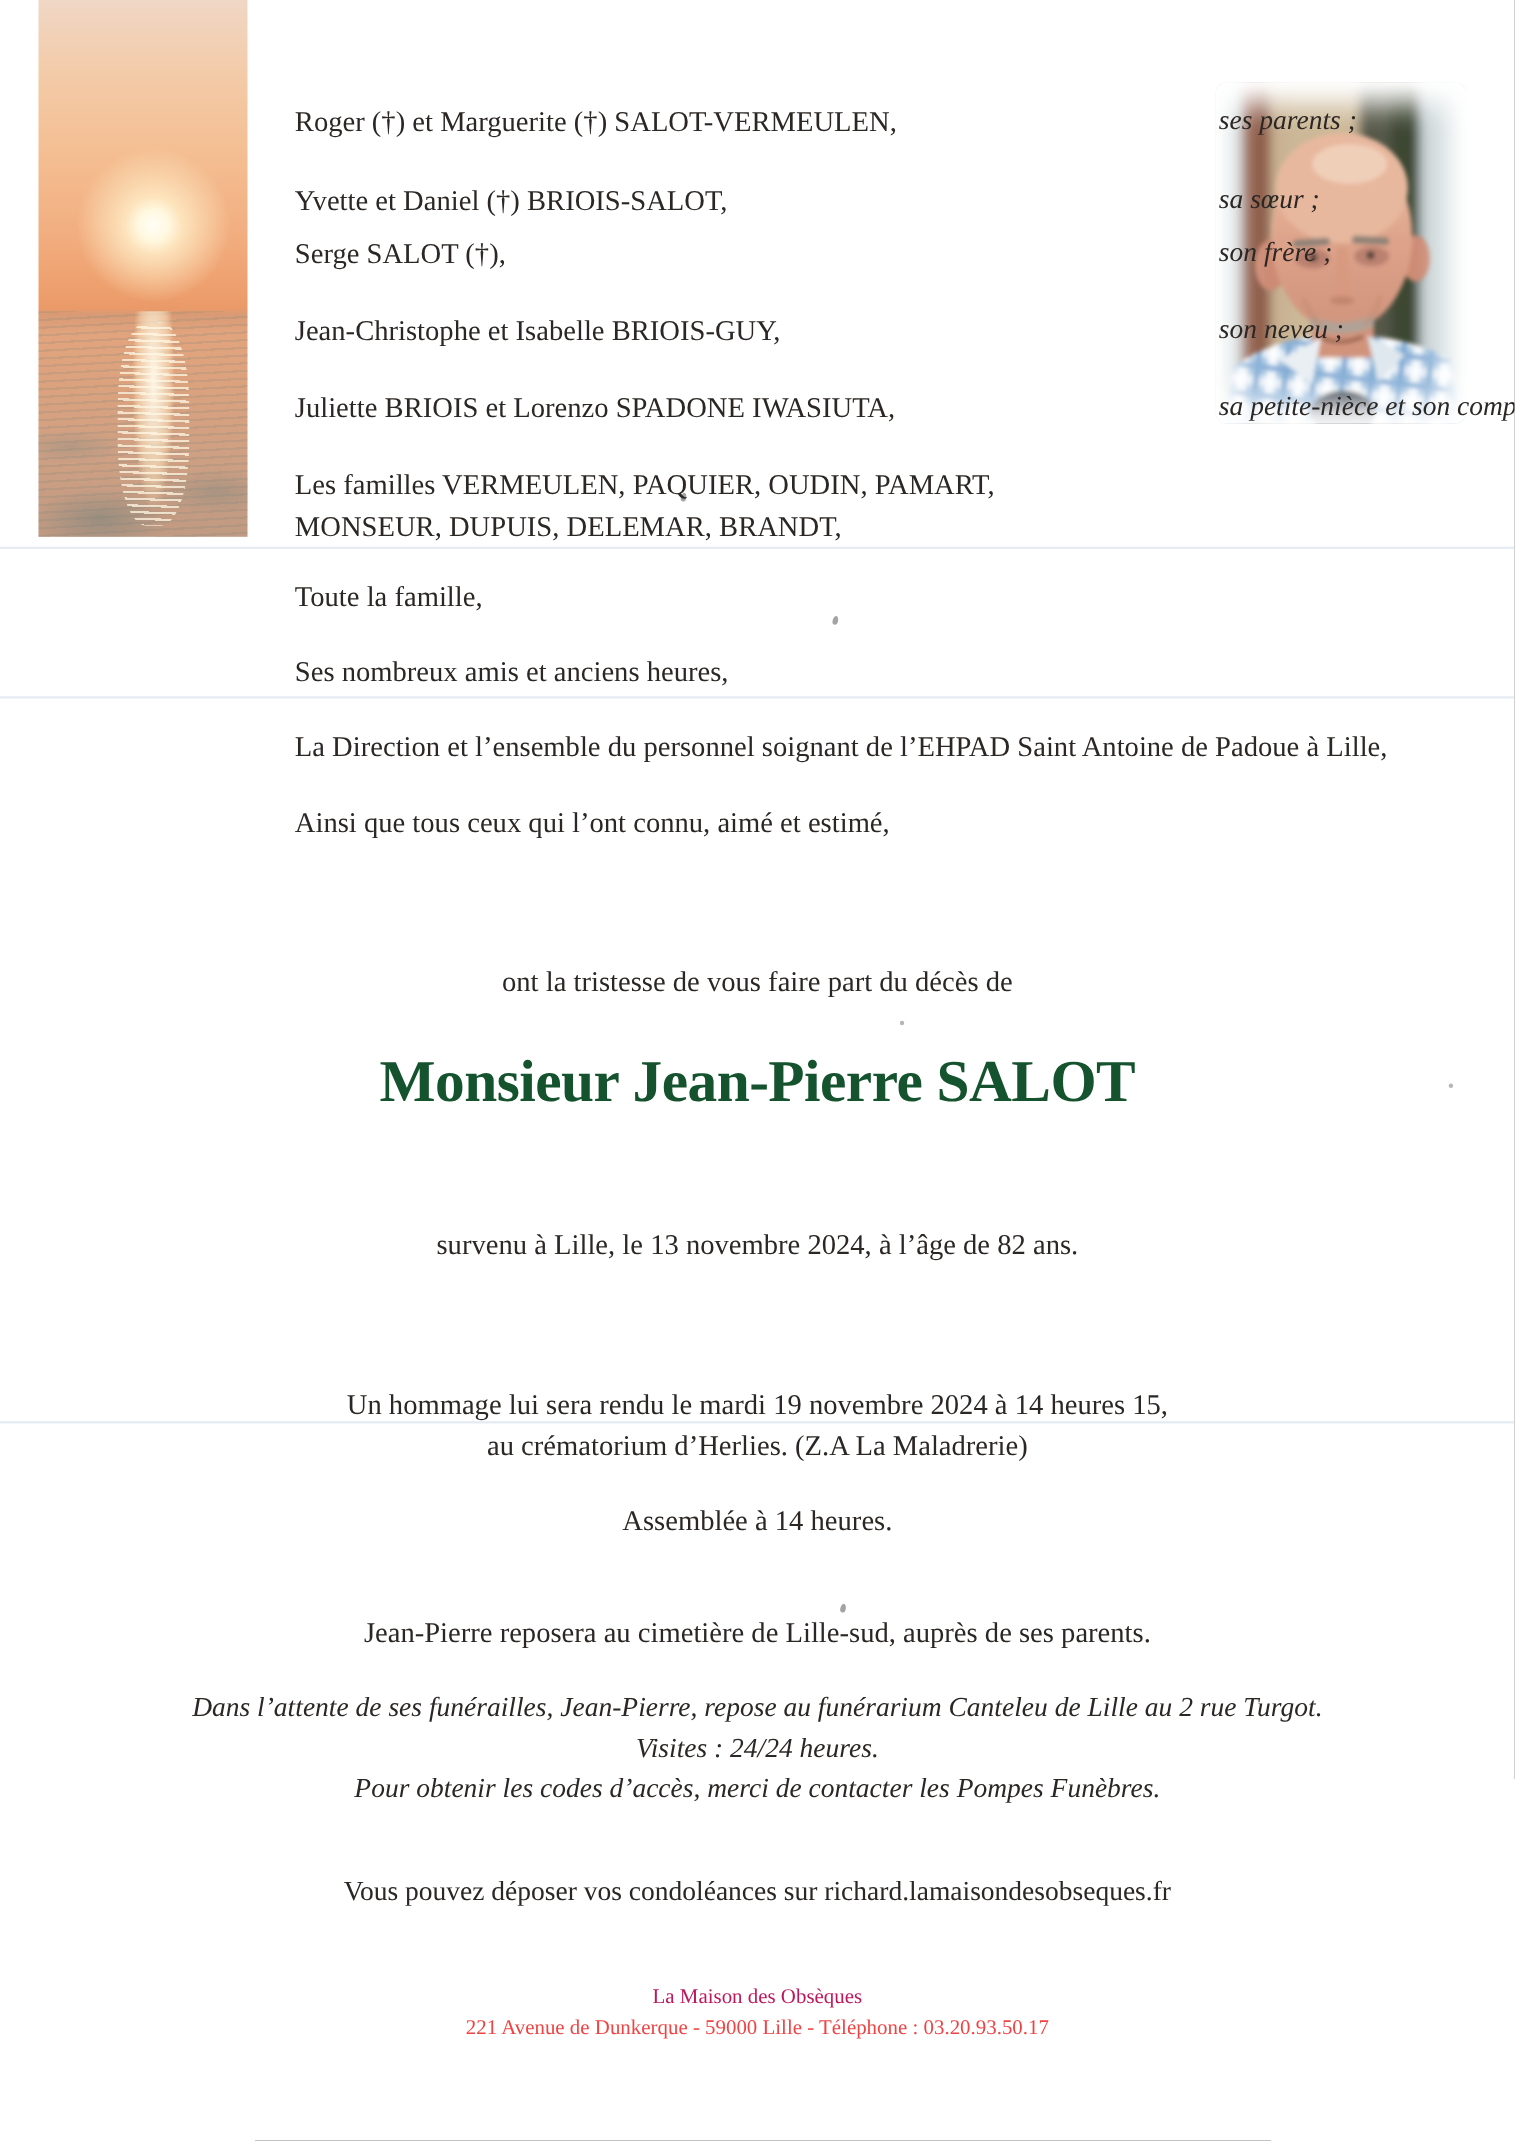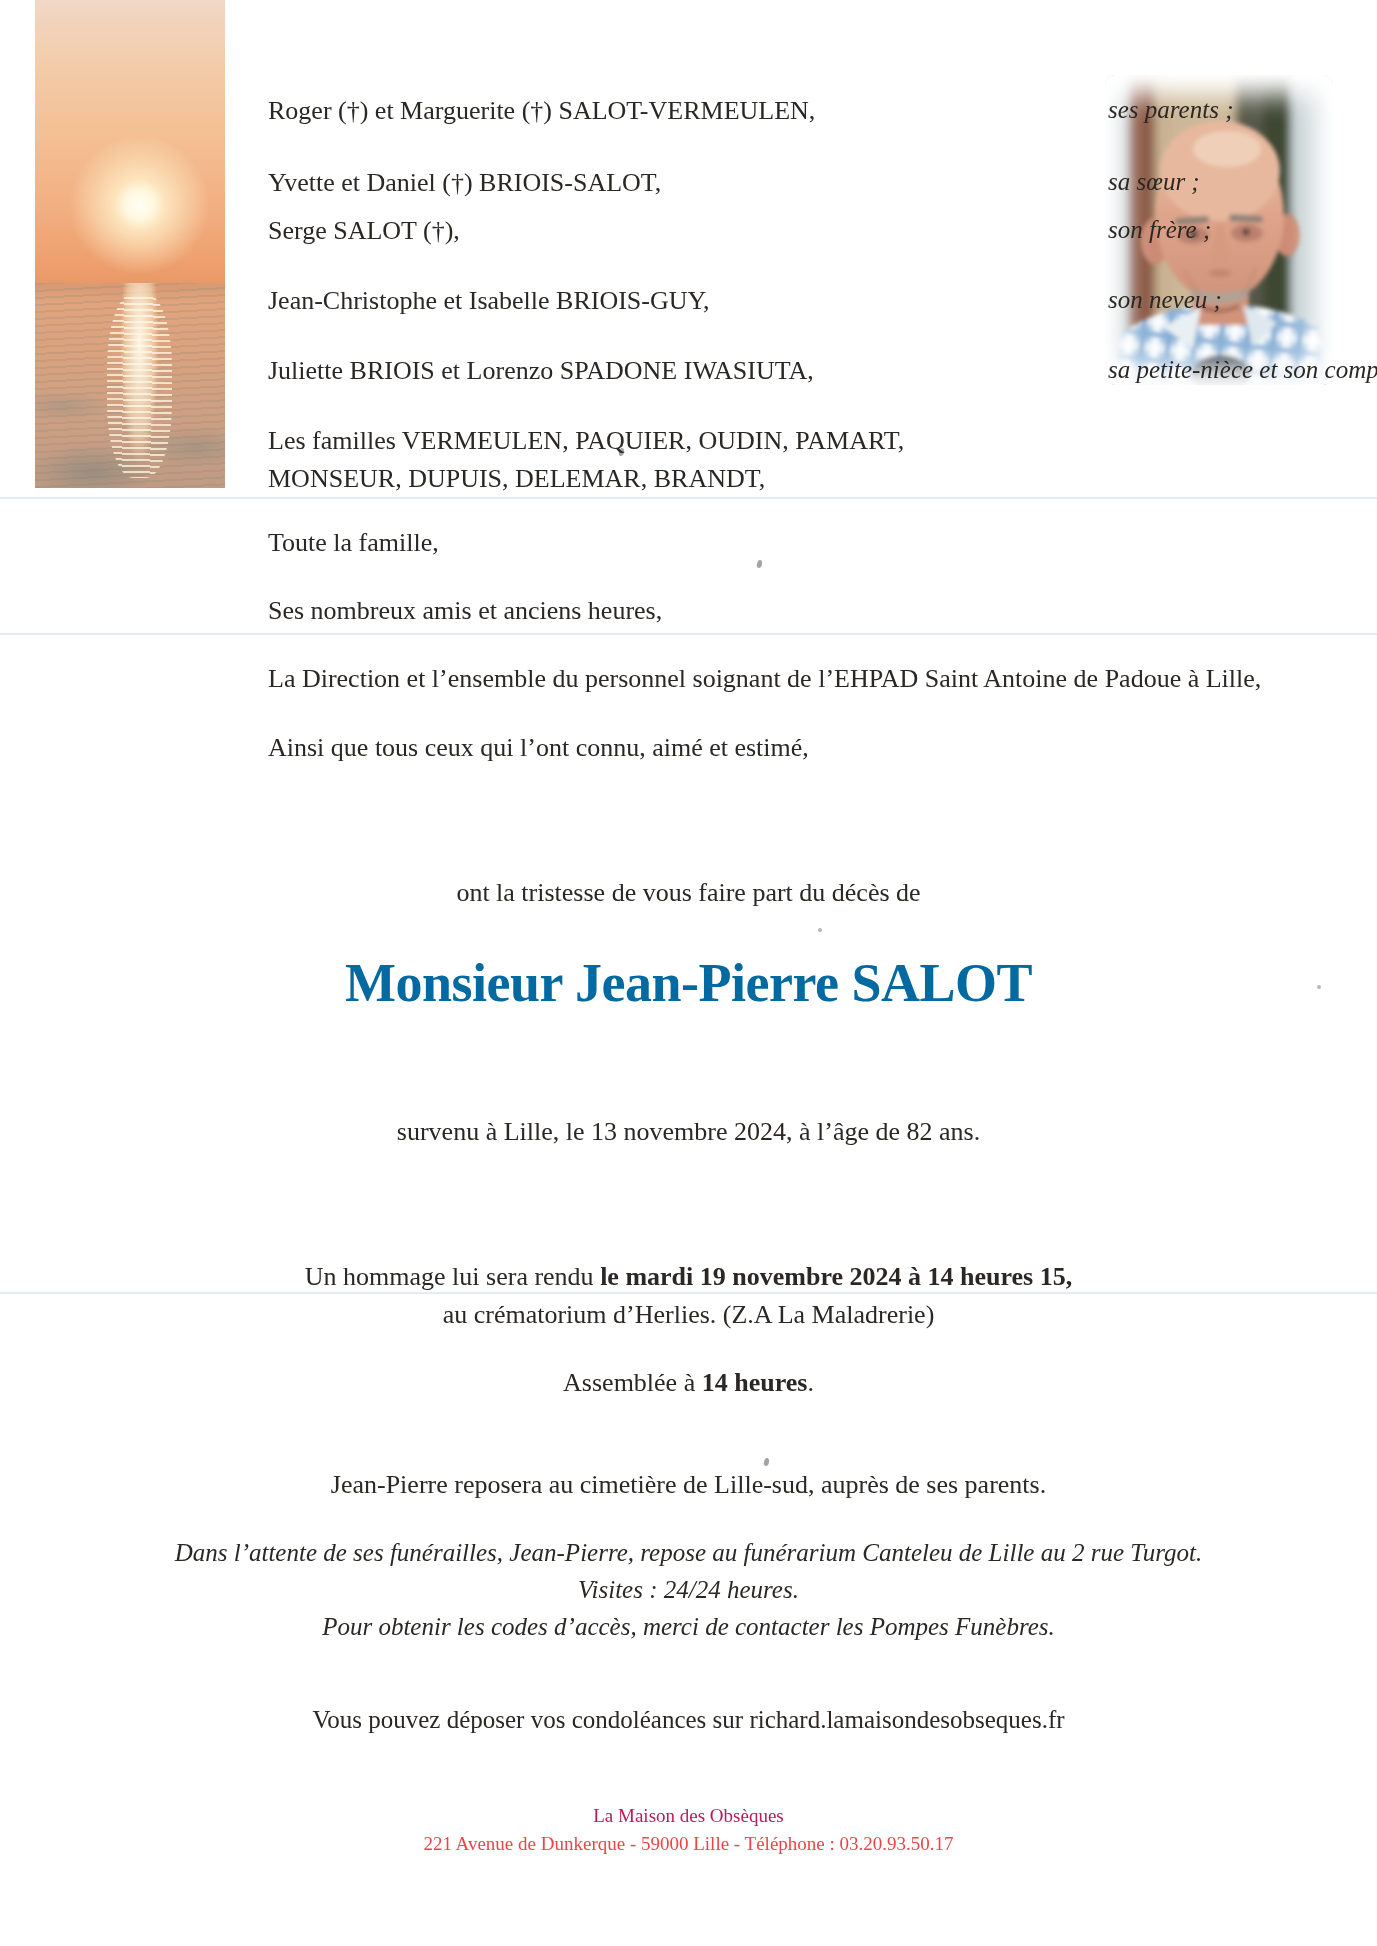--- a/index.html
+++ b/index.html
@@ -21,24 +21,24 @@
   .relation{
     position:absolute;left:840px;top:0;
     font-style:italic;font-size:25px;white-space:nowrap;
   }
   .centered{
     position:absolute;left:0;width:1377px;
     box-sizing:border-box;
     text-align:center;font-size:26px;white-space:nowrap;
   }
   .title{
-    font-size:54px;font-weight:600;letter-spacing:-0.5px;color:#0369a1;
+    font-size:54px;font-weight:600;letter-spacing:-0.5px;color:#14532d;
   }
   .italicline{font-style:italic;font-size:25px;}
-  .boldseg{font-weight:bold;}
+  .boldseg{font-weight:normal;}
   
   .scanline{position:absolute;left:0;width:1377px;height:2px;background:rgba(198,211,226,0.45);}
   .speck{position:absolute;width:5px;height:8px;border-radius:50% 50% 50% 50%/60% 60% 40% 40%;
          background:rgba(90,90,95,0.55);transform:rotate(12deg);}
   .speck.dot{width:4px;height:4px;border-radius:50%;background:rgba(110,110,115,0.5);transform:none;}
   
   .sunset{
     position:absolute;left:35px;top:0;width:190px;height:488px;
     background:
       radial-gradient(circle at 55% 42%, #fffef6 0px, #fff8e0 14px, rgba(255,236,198,0.85) 26px, rgba(250,200,140,0.0) 70px),

